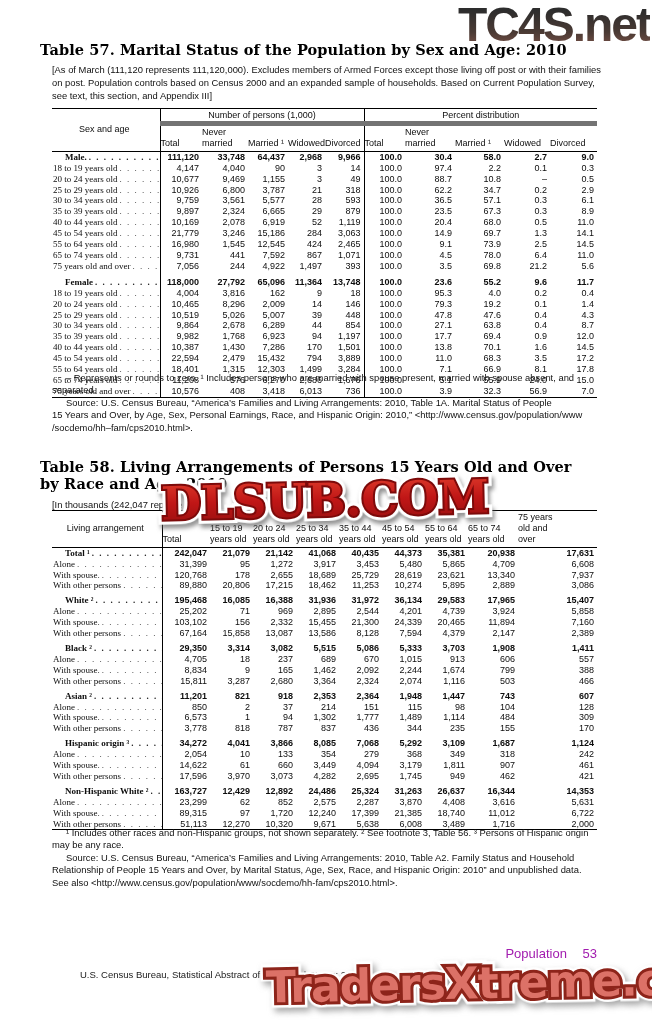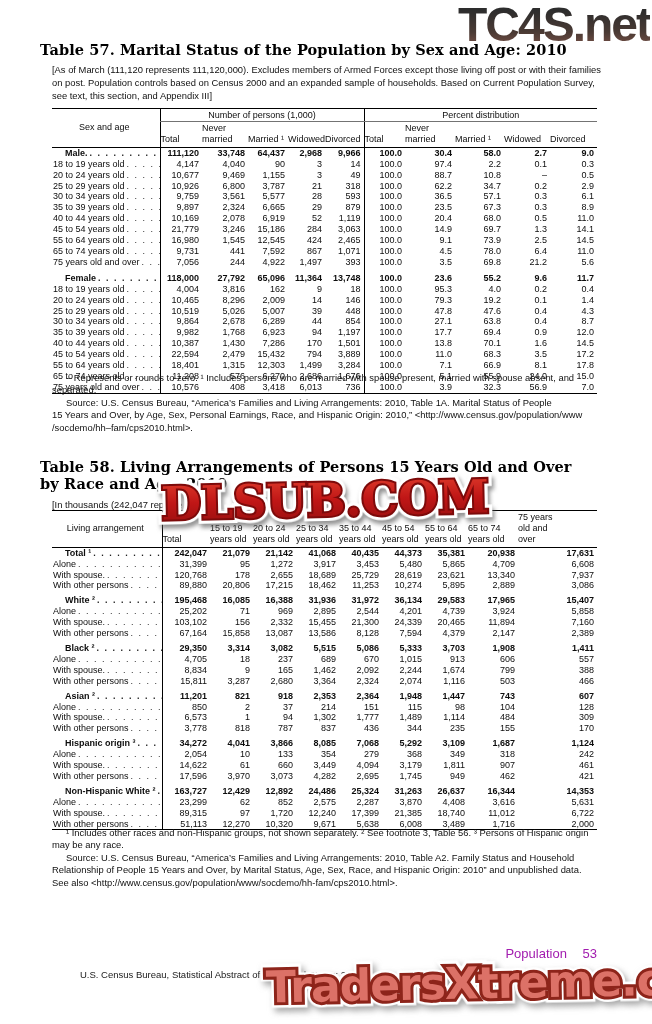--- a/index.html
+++ b/index.html
@@ -12,24 +12,24 @@
   #t57-note{top:63px;} #t58-note{top:498px;white-space:nowrap;}
 
   table{position:absolute;left:52px;border-collapse:collapse;table-layout:fixed;
         font:9px/10.9px "Liberation Sans",sans-serif;color:#0d0d0d;
         border-top:1px solid #000;border-bottom:1.5px solid #000;}
   #t57{top:108px;width:545px;} #t58{top:510px;width:545px;}
   th,td{padding:0;}
   thead th{font-weight:normal;vertical-align:bottom;white-space:pre-line;text-align:left;
            padding:1px 3px 2px 0;border-bottom:1.5px solid #000;}
   th.stub{vertical-align:middle;text-align:center;white-space:normal;border-bottom:1.5px solid #000;}
-  th.sp{border-bottom:1px solid #737373;text-align:center;height:12px;vertical-align:middle;padding:0;}
+  th.sp{border-bottom:5px solid #737373;text-align:center;height:12px;vertical-align:middle;padding:0;}
   .num{text-align:right;padding:0 3px 0 0;}
   .vl{border-left:1px solid #000;}
-  .lbl{display:flex;align-items:flex-start;overflow:hidden;padding-left:1px;}
+  .lbl{display:flex;align-items:flex-start;overflow:hidden;padding-left:1px;font-family:Liberation Serif, serif;}
   .lt{white-space:nowrap;}
   .dots{flex:1;overflow:hidden;white-space:nowrap;margin-left:2px;color:#222;letter-spacing:1.5px;}
   .dots::before{content:". . . . . . . . . . . . . . . . . . . . . . . . . . . . . . .";}
   tr.grp{font-weight:bold;}
   tr.grp .lbl{padding-left:13px;}
   tr.sprow td{height:5px;}
   #t58 tr.sprow td{height:4px;}
 
   .fn{position:absolute;left:52px;width:548px;font:9.4px/12.4px "Liberation Sans",sans-serif;color:#111;}
   .fn p{margin:0;text-indent:14px;white-space:pre-line;}

